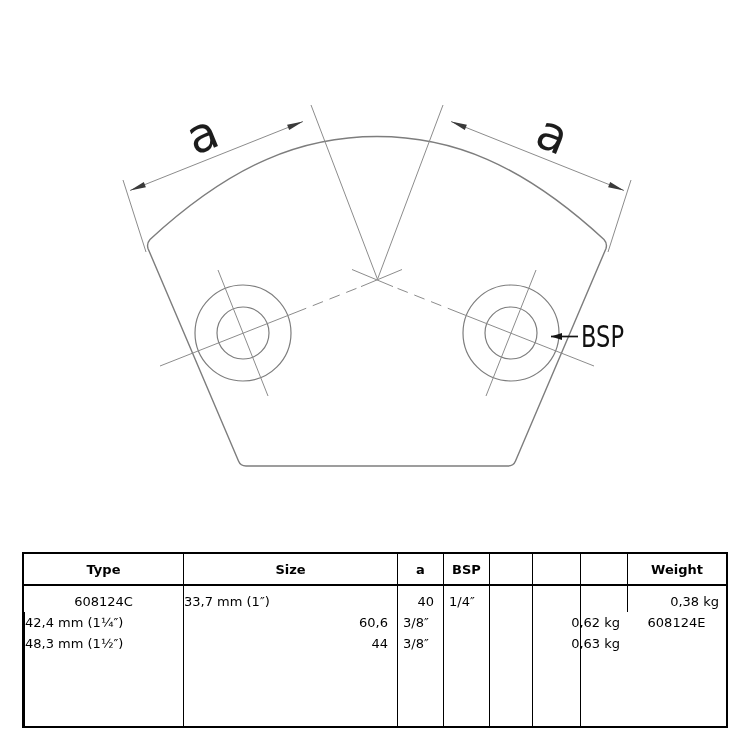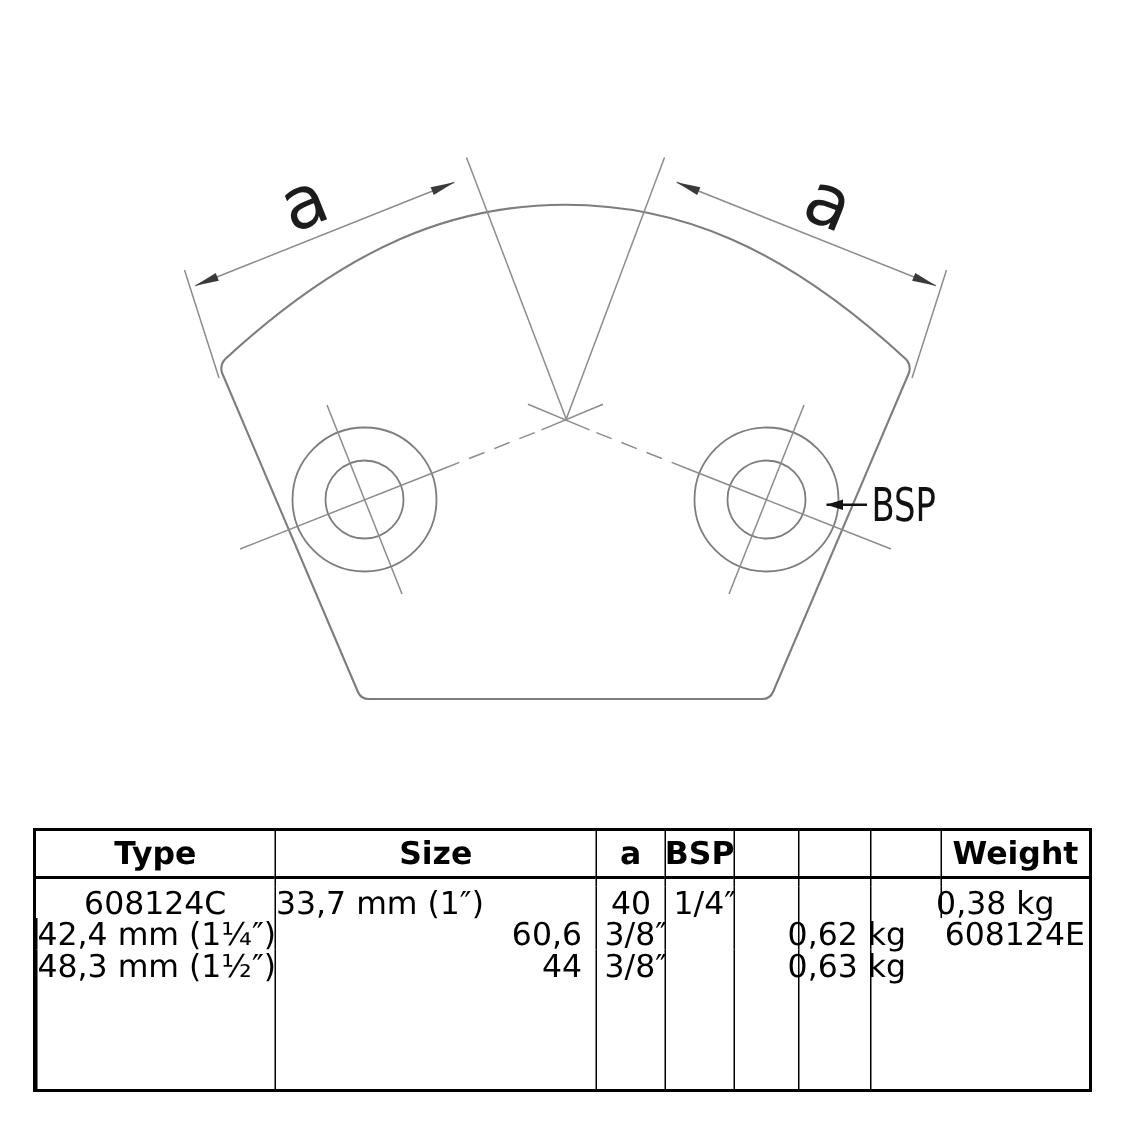--- a/index.html
+++ b/index.html
@@ -19,31 +19,31 @@
   .bspfill{fill:#141414;}
   .bspline{stroke:#141414;stroke-width:1.7;}
 
   
   #spec-table{
     position:absolute;left:22px;top:552px;width:706px;height:176px;
     box-sizing:border-box;border:2px solid #000;background:#fff;
     display:grid;
     grid-template-columns:159px 214px 46px 46px 43px 48px 47px 99px;
     grid-template-rows:32px 5px 21px 21px 21px 1fr;
-    font-size:21px;color:#000;
+    font-size:13px;color:#000;
   }
   #spec-table>div{box-sizing:border-box;white-space:nowrap;overflow:visible;
     display:flex;align-items:center;}
   .bl{border-left:1px solid #000;}
   .th{font-weight:bold;border-bottom:2px solid #000;justify-content:center;}
   .c-type{justify-content:center;}
   .c-size{justify-content:flex-start;}
   .c-a{justify-content:flex-end;padding-right:9px;}
   .c-bsp{justify-content:flex-start;padding-left:5px;}
-  .c-wt{justify-content:flex-end;padding-right:23px;}
+  .c-wt{justify-content:flex-end;padding-right:7px;}
 </style>
 </head>
 <body>
 
 <svg id="drawing" width="750" height="545" viewBox="0 0 750 545" xmlns="http://www.w3.org/2000/svg">
   <defs>
     <marker id="dimarrow" markerWidth="17" markerHeight="7" refX="16.5" refY="3" orient="auto-start-reverse" markerUnits="userSpaceOnUse">
       <path d="M0.5,0.2 L16.5,3 L0.5,5.8 Z" class="arrowfill"></path>
     </marker>
     <marker id="bsparrow" markerWidth="12" markerHeight="8" refX="11.5" refY="4" orient="auto" markerUnits="userSpaceOnUse">

